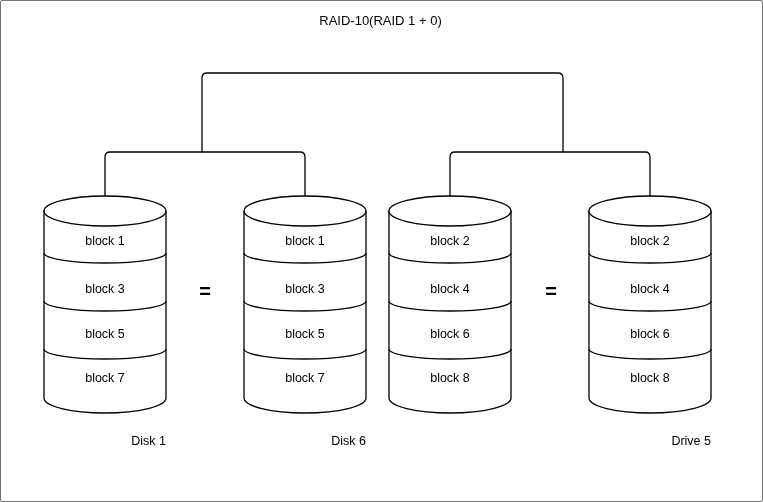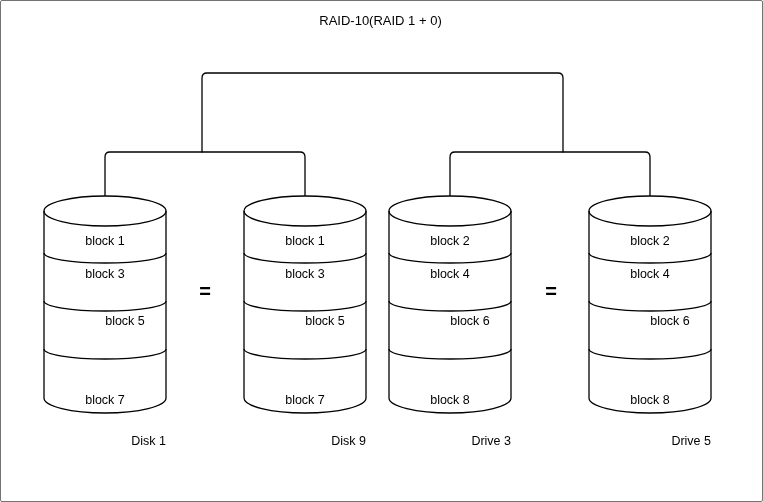--- a/index.html
+++ b/index.html
@@ -64,23 +64,23 @@
   .blk {
     position: absolute;
     left: 0;
     width: 122px;
     height: 16px;
     line-height: 16px;
     text-align: center;
     font-size: 12.5px;
   }
   .blk.b0 { top: 37px; }
-  .blk.b1 { top: 70px; }
-  .blk.b2 { top: 117px; padding-left: 20px; }
-  .blk.b3 { top: 196px; }
+  .blk.b1 { top: 85px; }
+  .blk.b2 { top: 130px; }
+  .blk.b3 { top: 174px; }
   .disk-name {
     position: absolute;
     top: 238px;
     left: 0;
     width: 122px;
     text-align: right;
     font-size: 12.5px;
   }
   .cyl.c1 { left: 43px; }
   .cyl.c2 { left: 243px; }
@@ -136,36 +136,35 @@
       <path class="fill" d="M 0 15 A 61 15 0 0 1 122 15 V 202 A 61 15 0 0 1 0 202 Z"></path>
       <ellipse class="stroke" cx="61" cy="15" rx="61" ry="15"></ellipse>
       <path class="stroke" d="M 0 15 V 202 M 122 15 V 202"></path>
       <path class="stroke" d="M 0 202 A 61 15 0 0 0 122 202"></path>
       <path class="stroke" d="M 0 57 A 61 10 0 0 0 122 57 M 0 105 A 61 10 0 0 0 122 105 M 0 153 A 61 10 0 0 0 122 153"></path>
     </svg>
     <div class="blk b0">block 1</div>
     <div class="blk b1">block 3</div>
     <div class="blk b2">block 5</div>
     <div class="blk b3">block 7</div>
-    <div class="disk-name">Disk 9</div>
+    <div class="disk-name">Disk 6</div>
   </div>
 
   <div class="cyl c3">
     <svg width="122" height="220" viewBox="0 0 122 220">
       <path class="fill" d="M 0 15 A 61 15 0 0 1 122 15 V 202 A 61 15 0 0 1 0 202 Z"></path>
       <ellipse class="stroke" cx="61" cy="15" rx="61" ry="15"></ellipse>
       <path class="stroke" d="M 0 15 V 202 M 122 15 V 202"></path>
       <path class="stroke" d="M 0 202 A 61 15 0 0 0 122 202"></path>
       <path class="stroke" d="M 0 57 A 61 10 0 0 0 122 57 M 0 105 A 61 10 0 0 0 122 105 M 0 153 A 61 10 0 0 0 122 153"></path>
     </svg>
     <div class="blk b0">block 2</div>
     <div class="blk b1">block 4</div>
     <div class="blk b2">block 6</div>
     <div class="blk b3">block 8</div>
-    <div class="disk-name">Drive 3</div>
   </div>
 
   <div class="eq e2">=</div>
 
   <div class="cyl c4">
     <svg width="122" height="220" viewBox="0 0 122 220">
       <path class="fill" d="M 0 15 A 61 15 0 0 1 122 15 V 202 A 61 15 0 0 1 0 202 Z"></path>
       <ellipse class="stroke" cx="61" cy="15" rx="61" ry="15"></ellipse>
       <path class="stroke" d="M 0 15 V 202 M 122 15 V 202"></path>
       <path class="stroke" d="M 0 202 A 61 15 0 0 0 122 202"></path>

